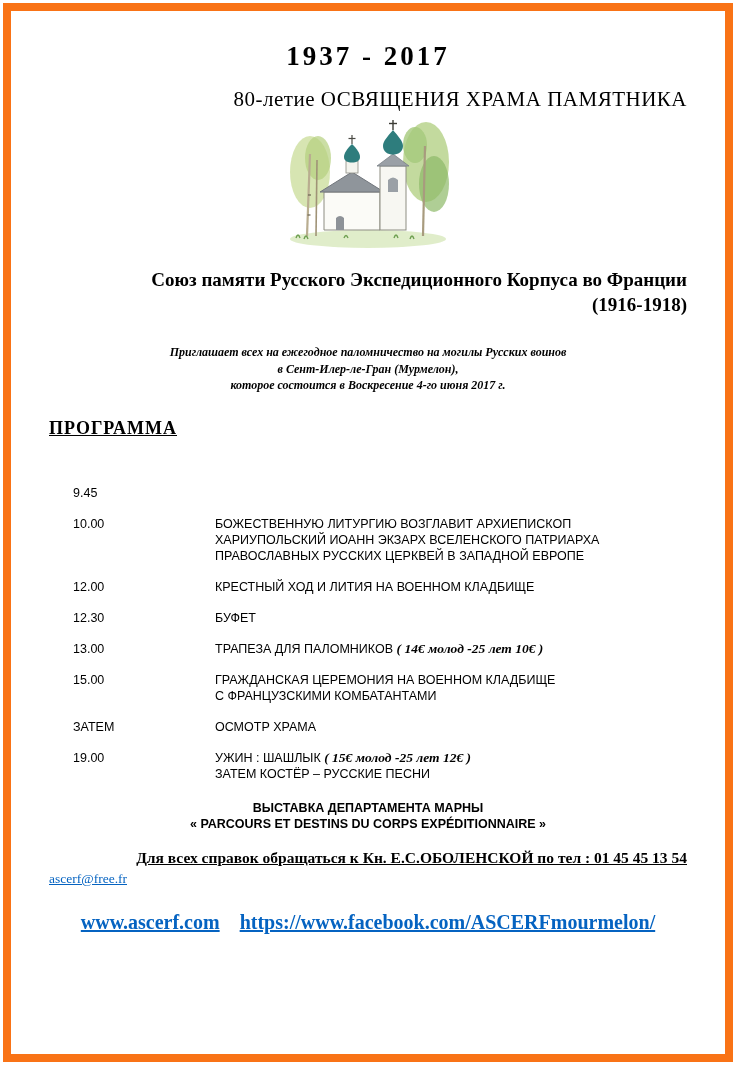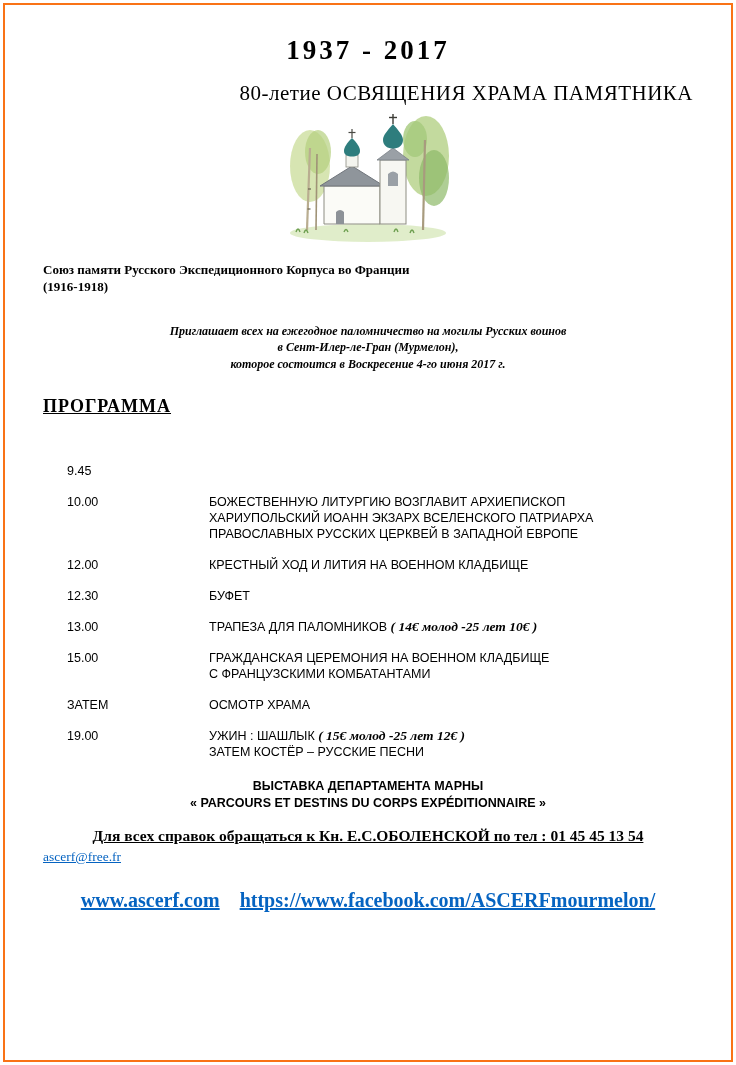--- a/index.html
+++ b/index.html
@@ -8,21 +8,21 @@
     width: 736px;
     height: 1065px;
     font-family: "Liberation Serif", serif;
     color: #000000;
     position: relative;
   }
   .page {
     position: absolute;
     left: 3px; top: 3px;
     width: 730px; height: 1059px;
-    border: 2px solid #f97316;
+    border: 8px solid #f97316;
     background: #ffffff;
     padding: 30px 38px 0 38px;
     overflow: hidden;
   }
   .title {
     text-align: center;
     font-size: 27px;
     font-weight: bold;
     letter-spacing: 3px;
   }
@@ -31,23 +31,23 @@
     font-size: 21px;
     margin-top: 15px;
     letter-spacing: 0.5px;
   }
   .church-wrap {
     text-align: center;
     margin-top: 6px;
     height: 134px;
   }
   .org {
-    text-align: left;
-    font-weight: bold;
-    font-size: 13px;
+    text-align: right;
+    font-weight: bold;
+    font-size: 19px;
     margin-top: 16px;
     line-height: 1.3;
   }
   .invite {
     text-align: center;
     font-weight: bold;
     font-style: italic;
     font-size: 12px;
     margin-top: 27px;
     line-height: 1.38;
@@ -76,21 +76,21 @@
   }
   .exhibition {
     text-align: center;
     font-family: "Liberation Sans", sans-serif;
     font-weight: bold;
     font-size: 12.5px;
     margin-top: 18px;
     line-height: 1.3;
   }
   .contact {
-    text-align: center;
+    text-align: right;
     font-weight: bold;
     font-size: 15.5px;
     margin-top: 16px;
   }
   .contact span { text-decoration: underline; }
   .email-row { margin-top: 2px; }
   a.link { color: #0563c1; text-decoration: underline; cursor: pointer; }
   .email-row a { font-size: 13.5px; }
   .links-row {
     display: flex;

